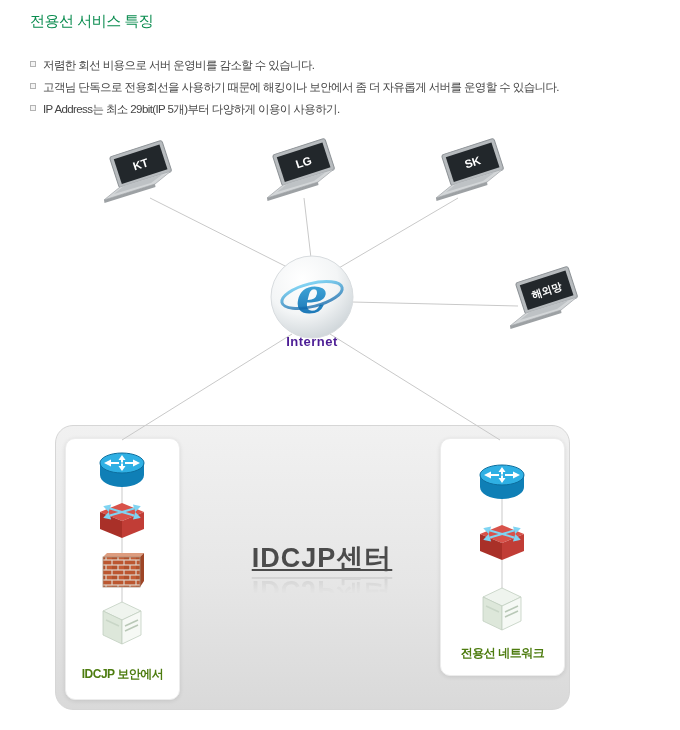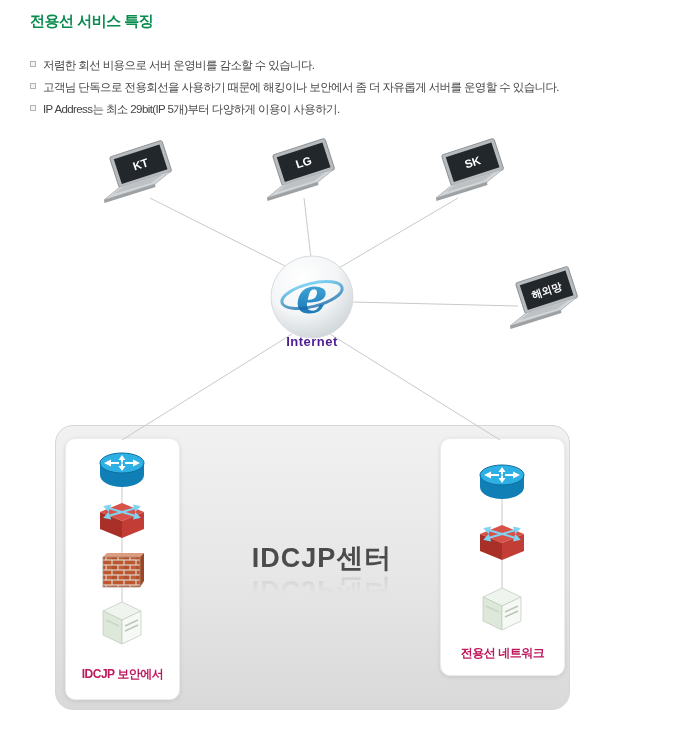--- a/index.html
+++ b/index.html
@@ -3,21 +3,21 @@
 <meta charset="utf-8">
 <style>
   html,body{margin:0;padding:0;}
   body{
     width:680px;height:730px;position:relative;background:#ffffff;
     font-family:"Liberation Sans","DejaVu Sans",sans-serif;overflow:hidden;
   }
   
   .page-title{
     position:absolute;left:30px;top:12px;margin:0;
-    font-size:15px;font-weight:bold;color:#0a8c4f;letter-spacing:-0.5px;
+    font-size:15px;font-weight:normal;color:#0a8c4f;letter-spacing:-0.5px;
   }
   .features{position:absolute;left:30px;top:54px;margin:0;padding:0;list-style:none;}
   .features li{
     font-size:11.5px;color:#444;letter-spacing:-0.6px;line-height:22px;white-space:nowrap;
   }
   .bullet-sq{
     display:inline-block;width:4px;height:4px;border:1px solid #b3b3b3;background:#f4f4f4;
     margin-right:7px;vertical-align:2px;
   }
   
@@ -30,21 +30,21 @@
     border:1px solid #d6d6d6;border-radius:18px;box-sizing:border-box;
   }
   .panel{
     position:absolute;background:#ffffff;border-radius:10px;
     box-shadow:0 1px 4px rgba(0,0,0,0.10);border:1px solid #ececec;box-sizing:border-box;
   }
   .panel-left{left:65px;top:438px;width:115px;height:262px;}
   .panel-right{left:440px;top:438px;width:125px;height:238px;}
   .dc-title{
     position:absolute;left:55px;top:540px;width:534px;text-align:center;
-    font-size:27px;font-weight:bold;color:#4b4b4b;letter-spacing:1px;
+    font-size:27px;font-weight:bold;color:#4b4b4b;letter-spacing:1px;text-decoration:underline;
   }
   .dc-title.reflection{
     top:572px;transform:scaleY(-1);opacity:0.16;
     -webkit-mask-image:linear-gradient(to bottom,transparent 40%,#000 100%);
     mask-image:linear-gradient(to bottom,transparent 40%,#000 100%);
   }
   
   .node{position:absolute;}
   .laptop-kt{left:100px;top:138px;}
   .laptop-lg{left:263px;top:136px;}
@@ -56,21 +56,21 @@
     font-size:13px;font-weight:bold;color:#4c1d95;letter-spacing:0.5px;
   }
   .icon-router-l{left:98px;top:450px;}
   .icon-switch-l{left:98px;top:502px;}
   .icon-firewall-l{left:100px;top:550px;}
   .icon-server-l{left:99px;top:600px;}
   .icon-router-r{left:478px;top:462px;}
   .icon-switch-r{left:478px;top:524px;}
   .icon-server-r{left:479px;top:586px;}
   .net-label{
-    position:absolute;text-align:center;font-size:12px;font-weight:bold;color:#be185d;
+    position:absolute;text-align:center;font-size:12px;font-weight:bold;color:#4d7c0f;
     letter-spacing:-0.5px;
   }
   .label-left{left:65px;top:666px;width:115px;}
   .label-right{left:440px;top:645px;width:125px;}
 </style>
 </head>
 <body>
 
 <div class="diagram">
 

